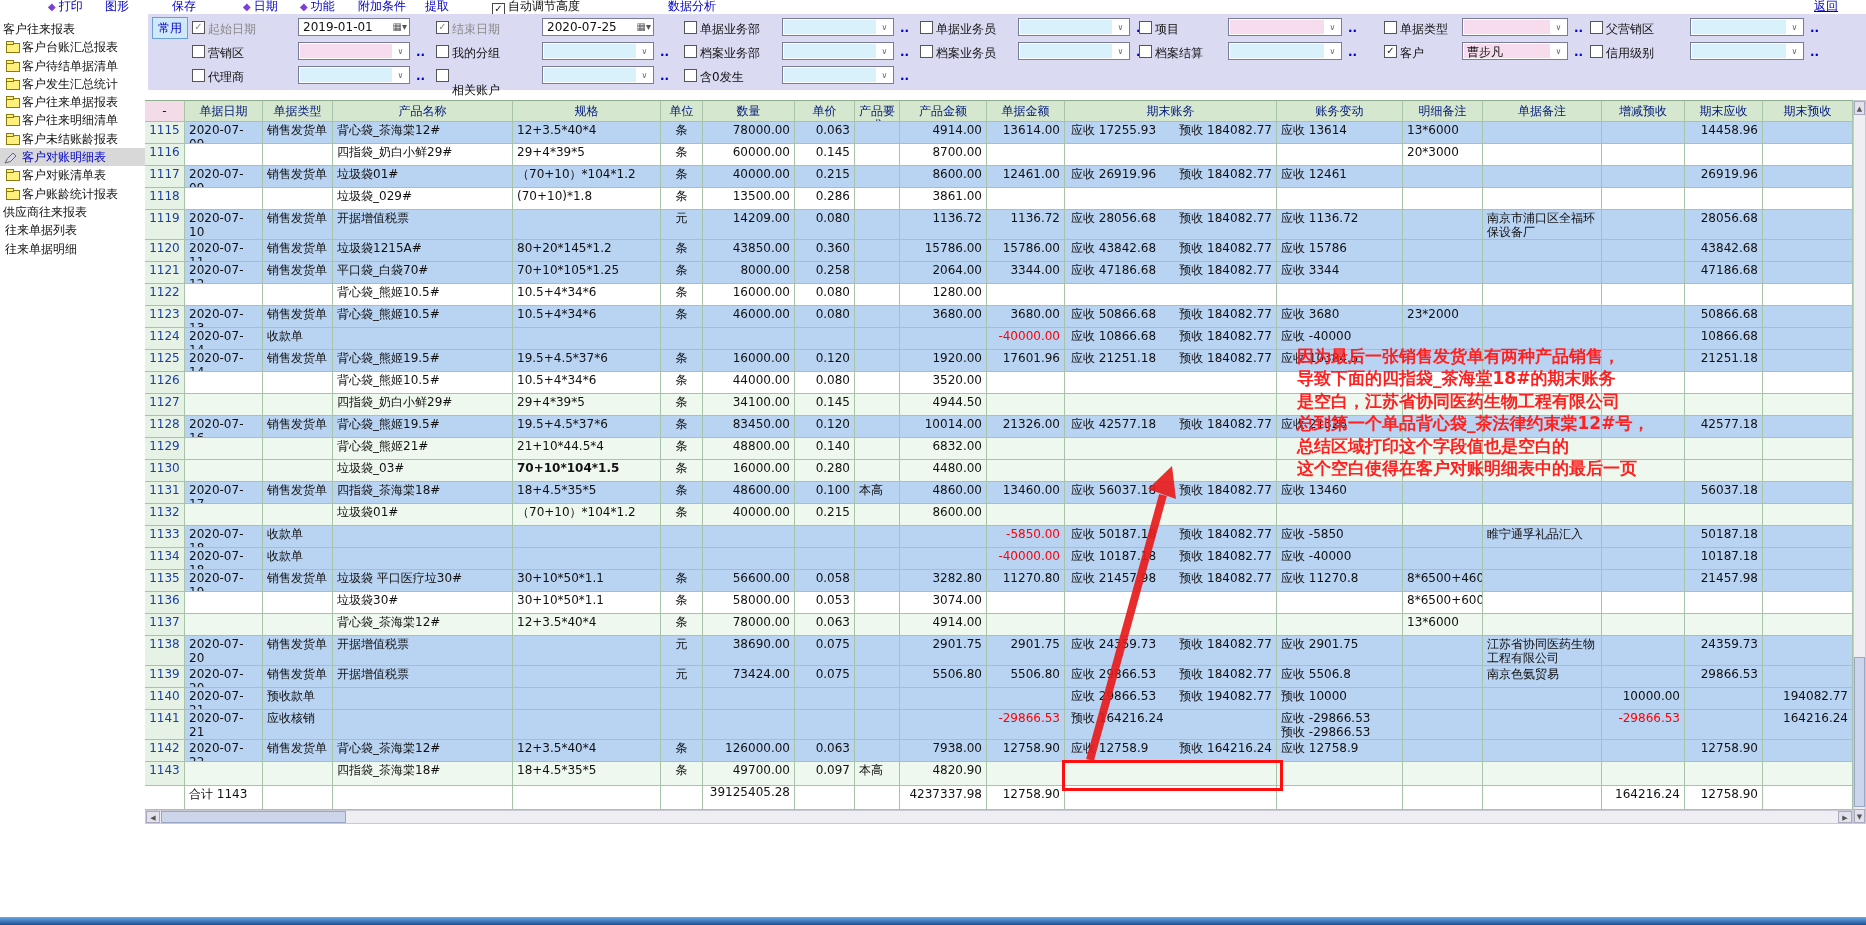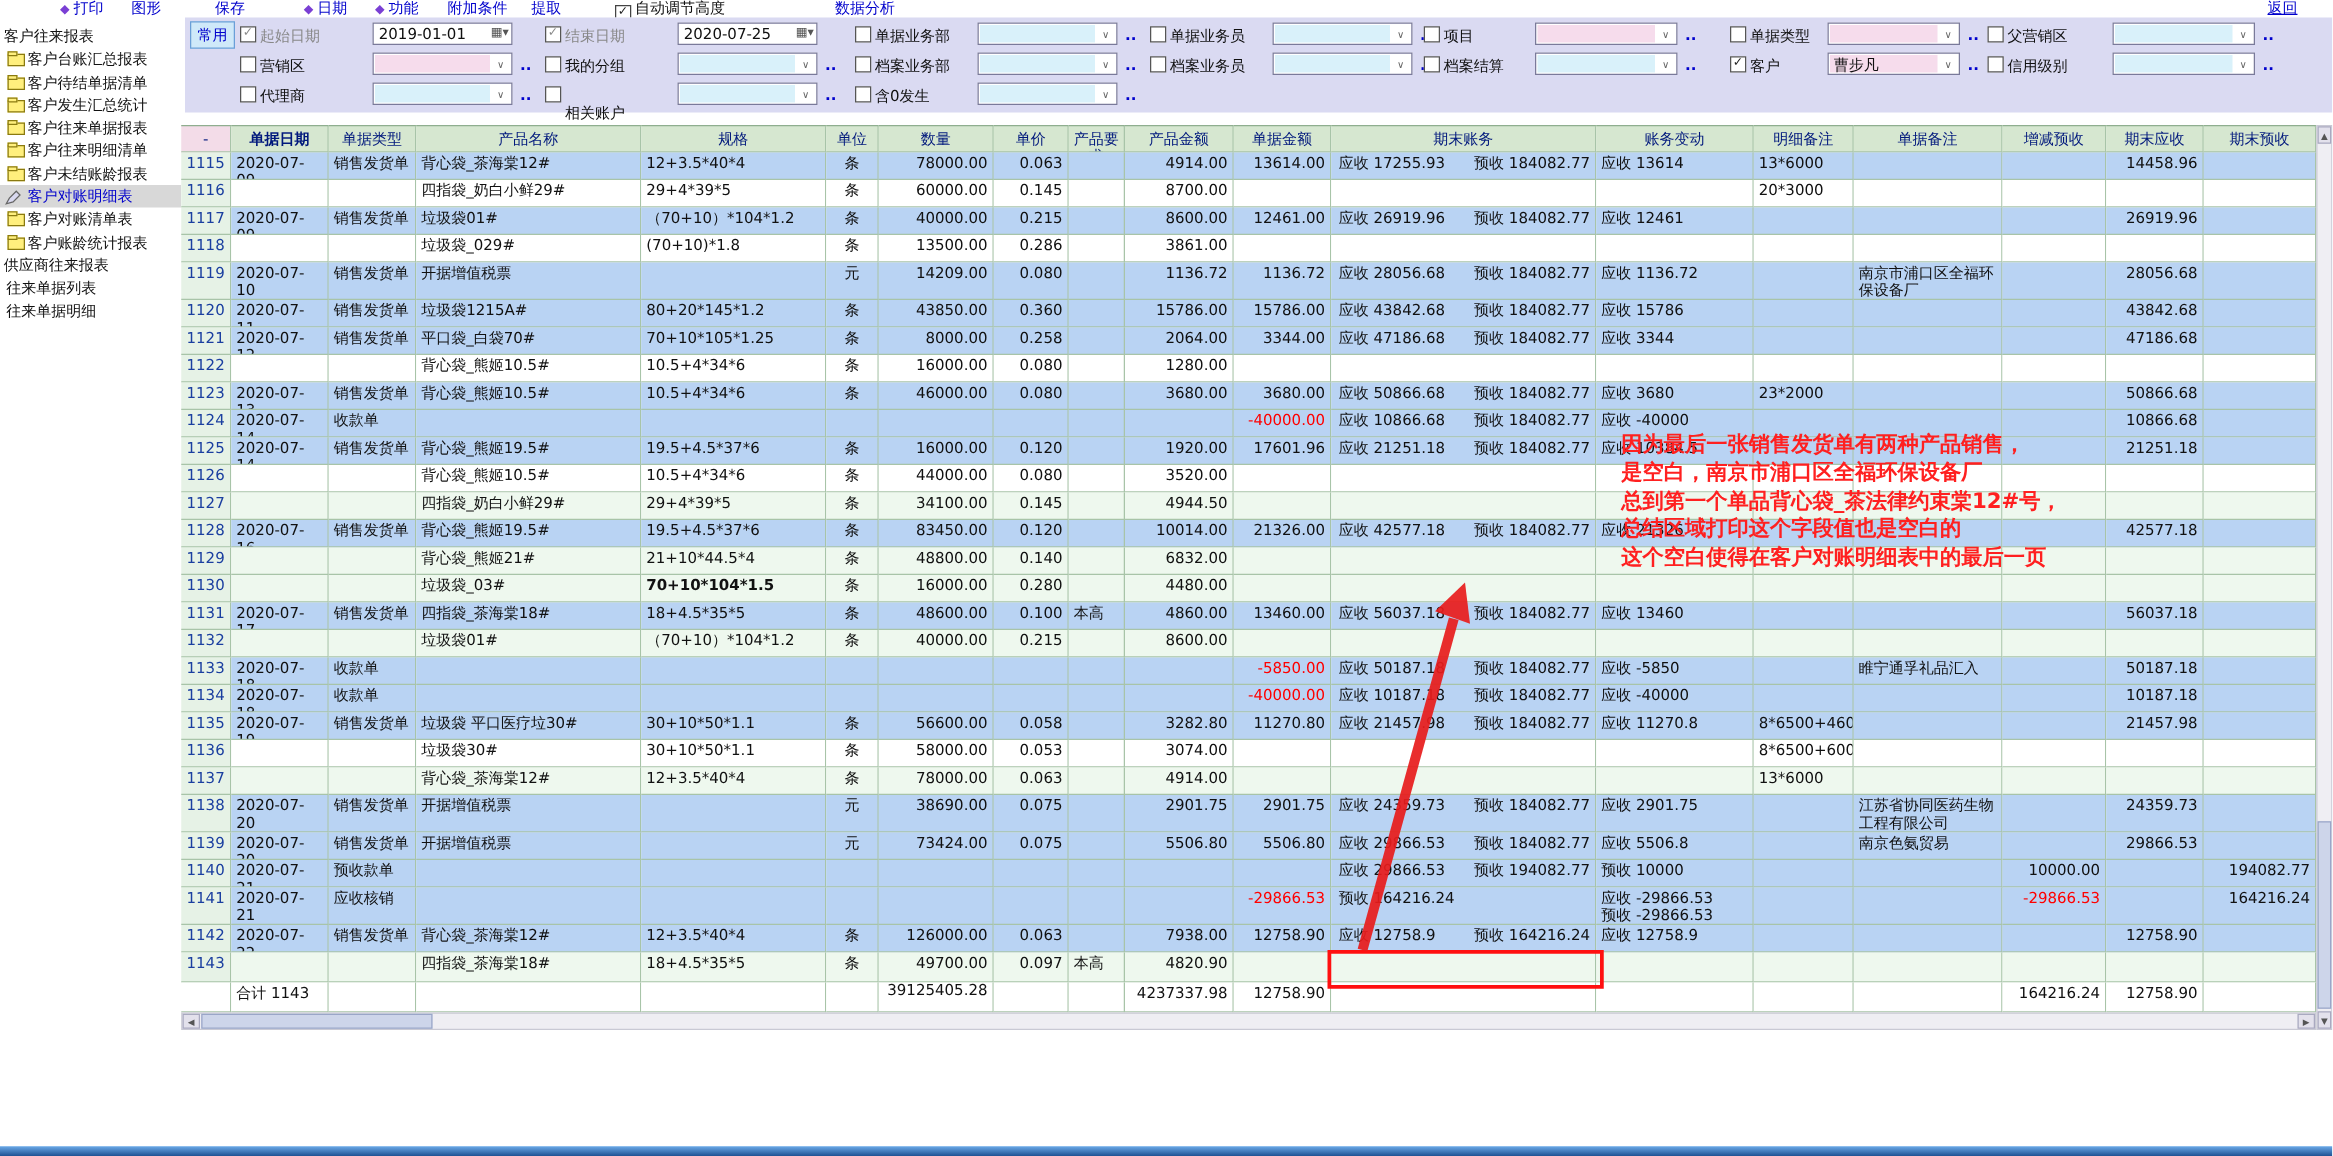--- a/index.html
+++ b/index.html
@@ -221,21 +221,21 @@
           <div class="f-fill cyan"></div>
           <div class="f-dd">∨</div>
         </div>
         <span class="f-dots" style="left: 752px; top: 55px;">..</span>
       </div>
   </div>
 
   <div id="table">
       <div class="trow hdr" style="height: 22px;">
         <div class="cell first" style="width: 40px;">-</div>
-        <div class="cell" style="width: 78px; font-weight: bold;">单据日期</div>
+        <div class="cell" style="width: 78px;">单据日期</div>
         <div class="cell" style="width: 70px;">单据类型</div>
         <div class="cell" style="width: 180px;">产品名称</div>
         <div class="cell" style="width: 148px;">规格</div>
         <div class="cell" style="width: 42px;">单位</div>
         <div class="cell" style="width: 92px;">数量</div>
         <div class="cell" style="width: 60px;">单价</div>
         <div class="cell" style="width: 45px;">产品要求</div>
         <div class="cell" style="width: 87px;">产品金额</div>
         <div class="cell" style="width: 78px;">单据金额</div>
         <div class="cell" style="width: 212px;">期末账务</div>
@@ -953,20 +953,21 @@
 
   <div id="red-box" style="left:1062px;top:760px;width:215px;height:25px;"></div>
 
   <svg id="arrow-svg" width="1866" height="925">
     <line x1="1090" y1="760" x2="1163" y2="495" stroke="#e81c1c" stroke-width="8" opacity="0.92"></line>
     <polygon points="1172,466 1176,499 1148,489" fill="#e81c1c" opacity="0.92"></polygon>
   </svg>
 
   <div id="annotation" style="color: rgb(255, 32, 32);">
       <div>因为最后一张销售发货单有两种产品销售，</div>
-      <div>是空白，南京市浦口区全福环保设备厂</div>
+      <div>导致下面的四指袋_茶海堂18#的期末账务</div>
+      <div>是空白，江苏省协同医药生物工程有限公司</div>
       <div>总到第一个单品背心袋_茶法律约束棠12#号，</div>
       <div>总结区域打印这个字段值也是空白的</div>
       <div>这个空白使得在客户对账明细表中的最后一页</div>
     </div>
 
   <div id="bottom-strip"></div>
 </div>
 
 </body></html>

